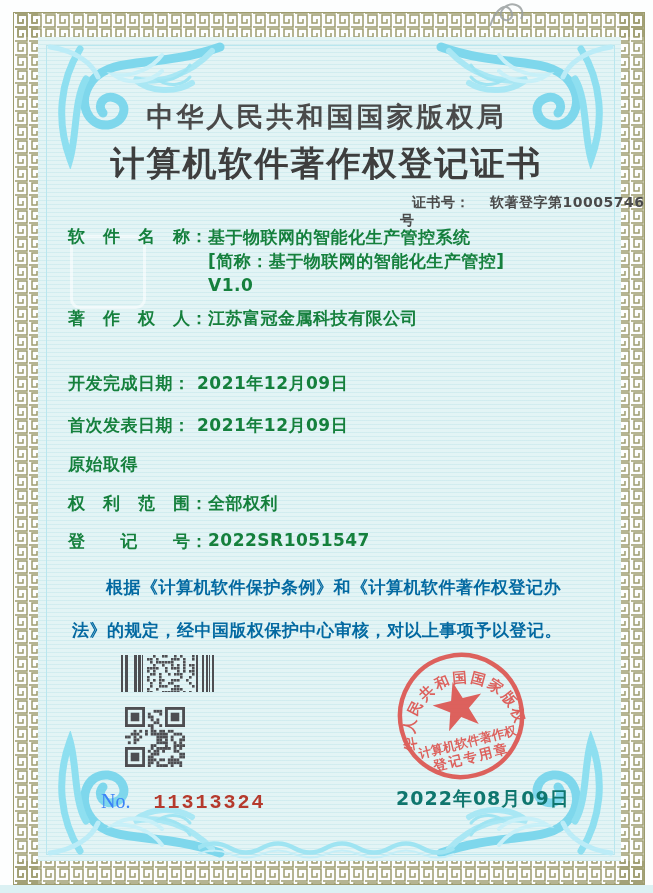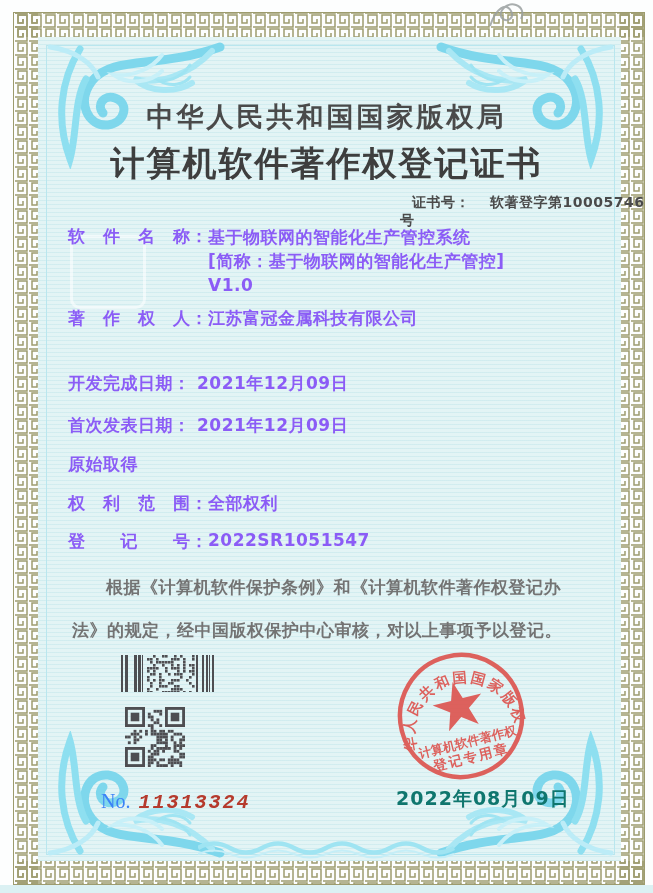--- a/index.html
+++ b/index.html
@@ -18,32 +18,32 @@
 
   
   .t{position:absolute;color:#454545;}
   .title1{left:0;width:653px;top:99px;text-align:center;font-family:"Liberation Serif","DejaVu Serif",serif;
     font-weight:bold;font-size:27px;letter-spacing:3px;color:#4a4a4a;}
   .title2{left:0;width:653px;top:141px;text-align:center;font-family:"Liberation Serif","DejaVu Serif",serif;
     font-weight:bold;font-size:34px;letter-spacing:2px;color:#3e3e3e;}
   .certno{left:400px;top:194px;font-size:14px;font-weight:bold;color:#4a4a4a;letter-spacing:.5px;}
   .certno span{margin-right:8px;margin-left:12px;}
 
-  .row{position:absolute;left:68px;display:flex;align-items:flex-start;font-size:17px;font-weight:bold;color:#8b5cf6;}
+  .row{position:absolute;left:68px;display:flex;align-items:flex-start;font-size:17px;font-weight:bold;color:#15803d;}
   .row .lbl{min-width:129px;letter-spacing:.5px;flex:none;}
   .row .val{font-weight:600;letter-spacing:.5px;}
   .row .val div{line-height:24px;}
 
   .statement{position:absolute;left:72px;top:566px;width:505px;font-size:17px;font-weight:600;
-    color:#737373;line-height:43px;text-indent:2em;letter-spacing:.5px;}
+    color:#0369a1;line-height:43px;text-indent:2em;letter-spacing:.5px;}
 
   .serial{position:absolute;left:101px;top:789px;font-size:20px;}
   .serial .no{font-family:"Liberation Serif","DejaVu Serif",serif;color:#3b82f6;}
   .serial .digits{font-family:"Liberation Mono","DejaVu Sans Mono",monospace;font-weight:bold;
-    color:#b53a2d;letter-spacing:2px;margin-left:8px;font-style:italic;}
+    color:#b53a2d;letter-spacing:2px;margin-left:23px;}
 
   .seal-date{position:absolute;left:396px;top:786px;font-size:19px;font-weight:bold;color:#0f766e;letter-spacing:1px;}
 
   .watermark{position:absolute;left:70px;top:235px;width:70px;height:68px;border:3px solid rgba(255,255,255,.55);
     border-radius:10px;pointer-events:none;}
 </style>
 </head>
 <body>
 
 <div id="cert">

